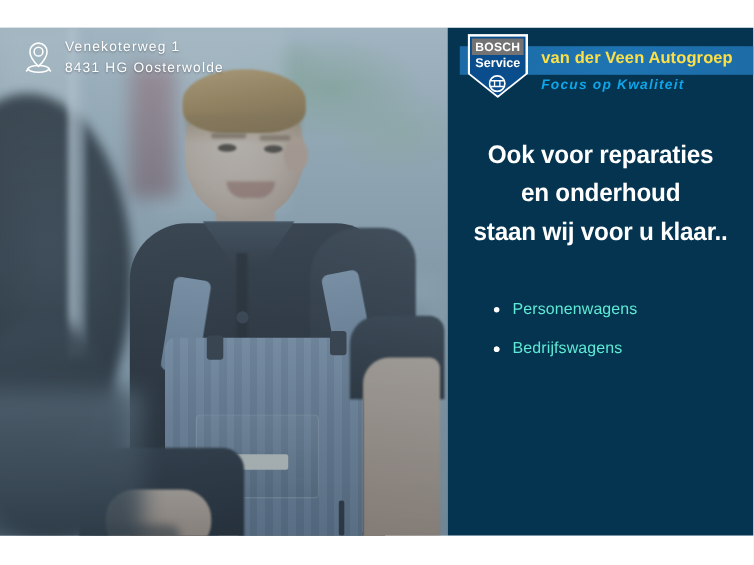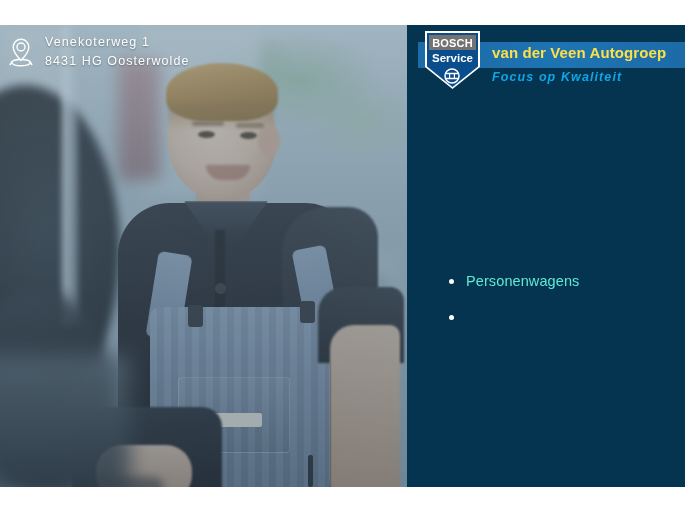--- a/index.html
+++ b/index.html
@@ -119,21 +119,21 @@
       background:linear-gradient(190deg,#36424e,#222c36);filter:blur(1px);}
 
   
   .photo-grade{position:absolute;left:0;top:0;width:407px;height:462px;
       background:linear-gradient(180deg,rgba(86,120,145,.34),rgba(58,92,120,.40));
       mix-blend-mode:multiply;}
   .photo-grade2{position:absolute;left:0;top:0;width:407px;height:462px;
       background:linear-gradient(180deg,rgba(198,216,226,.20),rgba(150,178,196,.12));}
 
   
-  .addr{position:absolute;left:8px;top:8px;display:flex;align-items:center;gap:11px;z-index:9;justify-content:flex-end;}
+  .addr{position:absolute;left:22px;top:8px;display:flex;align-items:center;gap:11px;z-index:9;justify-content:flex-end;}
   .pin-icon{width:26px;height:30px;flex:0 0 auto;}
   .addr-lines{color:#ffffff;font-size:12.5px;line-height:19px;letter-spacing:1.1px;
       text-shadow:0 1px 2px rgba(0,0,0,.35);}
 
   
   .panel{position:absolute;left:407px;top:0;width:278px;height:462px;
       background:#053450;overflow:hidden;}
 
   .hdr-band{position:absolute;left:11px;top:17px;width:269px;height:26px;
       background:linear-gradient(90deg,#1c6ba6 0%,#1e74b2 55%,#1c6ba6 100%);}
@@ -254,25 +254,34 @@
           <circle cx="8" cy="8" r="7" fill="none" stroke="#ffffff" stroke-width="1.5"></circle>
           <path d="M2 5.4h12M2 10.6h12" stroke="#ffffff" stroke-width="1.5"></path>
           <path d="M5.6 5.4v5.2M10.4 5.4v5.2" stroke="#ffffff" stroke-width="1.2"></path>
         </svg>
       </div>
 
       <div class="brand">van der Veen Autogroep</div>
       <div class="tagline">Focus op Kwaliteit</div>
     </div>
 
+    <div class="headline">
+      <div>Ook voor reparaties</div>
+      <div>en onderhoud</div>
+      <div>staan wij voor u klaar..</div>
+    </div>
 
     <ul class="bullets">
       <li>
         <span class="dot"></span>
         <span>Personenwagens</span>
       </li>
       <li>
         <span class="dot"></span>
       </li>
+      <li>
+        <span class="dot"></span>
+        <span>Bedrijfswagens</span>
+      </li>
     </ul>
 
   </div>
 </div>
 
 </body></html>

